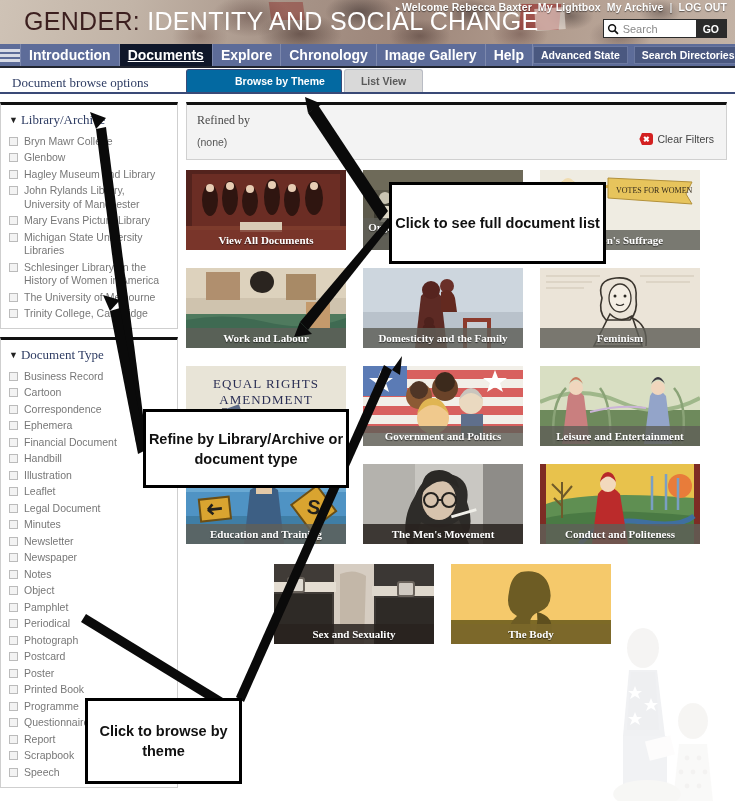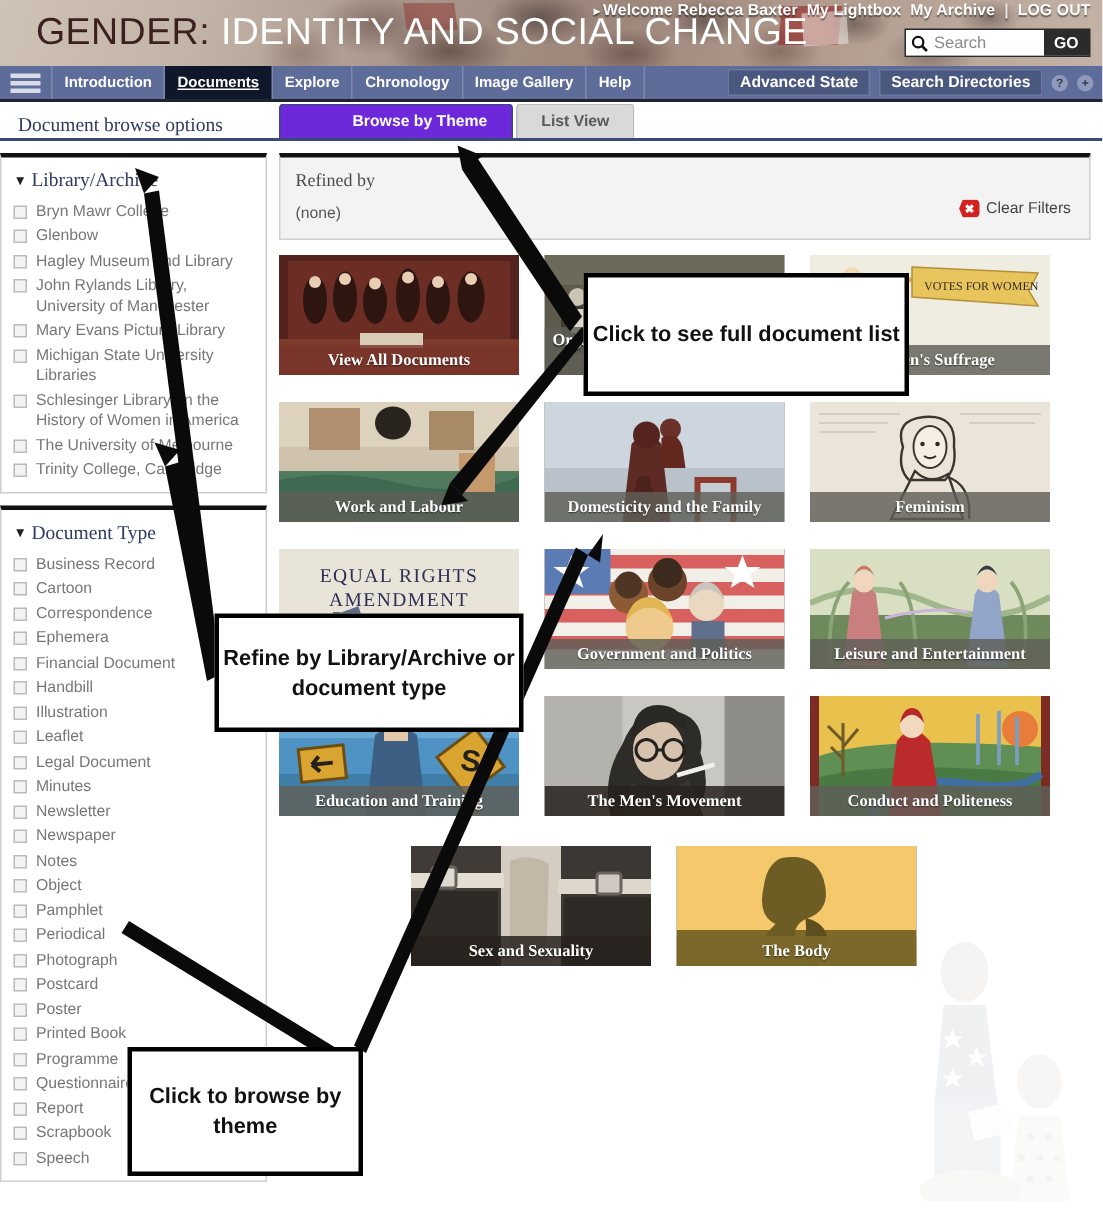--- a/index.html
+++ b/index.html
@@ -93,21 +93,21 @@
     display:flex; align-items:stretch;
     border-bottom:2px solid #20242e;
   }
   #hamburger {
     width:34px; display:flex; flex-direction:column; justify-content:center;
     align-items:center; gap:2px; cursor:pointer;
   }
   #hamburger span { display:block; width:20px; height:3px; background:#d8dbe6; }
   .nav-item {
     display:flex; align-items:center; padding:0 8px;
-    color:#ffffff; font-size:10px; font-weight:bold; cursor:pointer;
+    color:#ffffff; font-size:14px; font-weight:bold; cursor:pointer;
     border-right:1px solid #7c88ad; white-space:nowrap;
   }
   .nav-item.first { border-left:1px solid #7c88ad; }
   .nav-item.active { background:#0f172a; color:#ffffff;text-decoration:underline; }
   #nav-right {
     margin-left:auto; display:flex; align-items:center; gap:6px; padding-right:6px;
   }
   .nav-btn {
     background:#4a5880; color:#fff; font-size:10.5px; font-weight:bold;
     padding:2px 7px; border:1px solid #6b78a0; cursor:pointer; white-space:nowrap;
@@ -130,21 +130,21 @@
     position:absolute; left:12px; top:7px;
     font-family:"Liberation Serif", serif;
     font-size:13px; color:#2e3c63;
   }
   .tabs { position:absolute; left:186px; bottom:0; display:flex; align-items:flex-end; }
   .tab {
     font-size:10.5px; font-weight:bold; padding:5px 16px 5px 16px;
     cursor:pointer; border:1px solid #b9bcc4; border-bottom:none;
     border-radius:3px 3px 0 0; margin-right:2px;
   }
-  .tab.active { background:#6d28d9; color:#fff; border-color:#3a4a77;padding-left:48px; }
+  .tab.active { background:#0369a1; color:#fff; border-color:#3a4a77;padding-left:48px; }
   .tab.inactive { background:#d9d9d9; color:#5a5a5a; }
 
   
   #body-wrap { position:relative; width:735px; height:707px; }
 
   
   #sidebar { position:absolute; left:0; top:8px; width:178px; }
   .facet {
     border:1px solid #cfcfcf; border-top:3px solid #111;
     background:#fff; margin-bottom:8px; padding:5px 0 6px 0;

